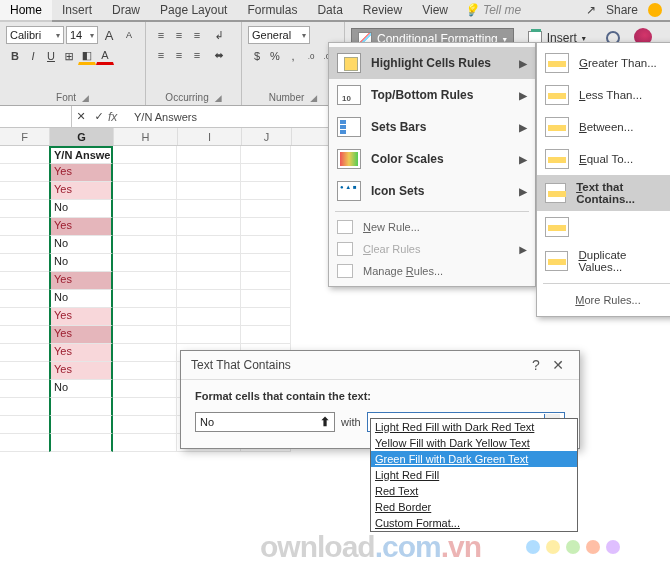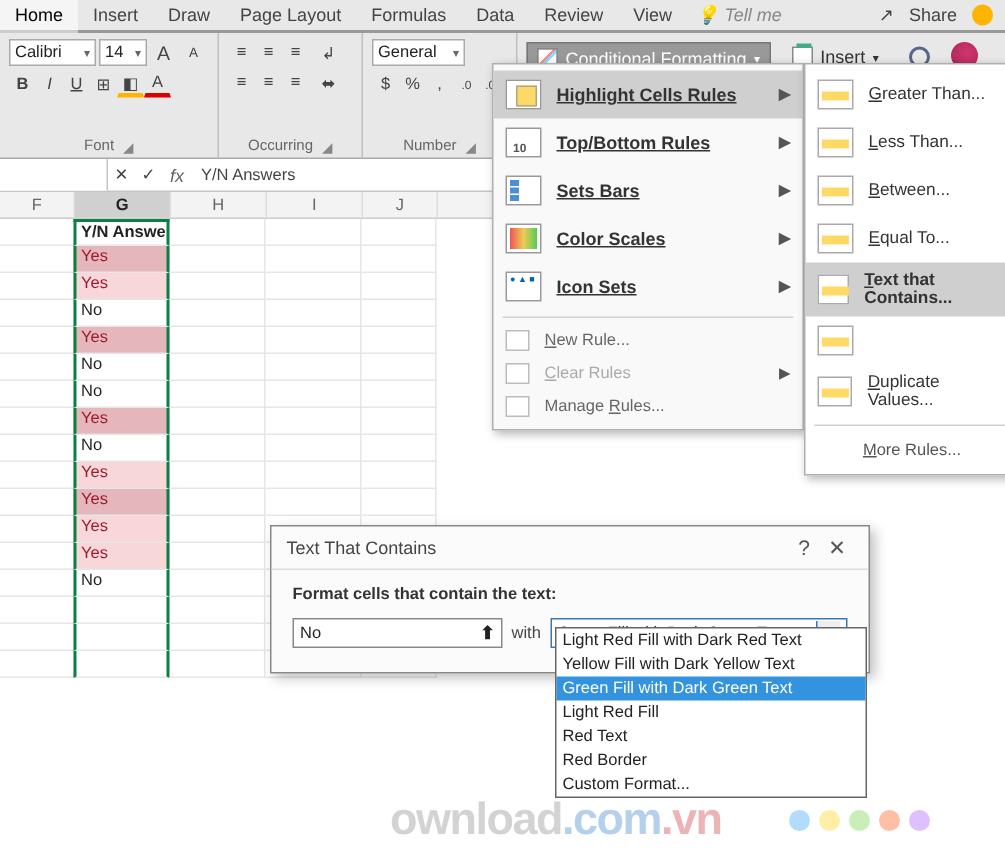--- a/index.html
+++ b/index.html
@@ -33,21 +33,21 @@
   .ins-icon { width: 14px; height: 14px; background: #fff; border: 1px solid #888; position: relative; }
   .ins-icon:before { content: ''; position: absolute; top: -3px; left: 2px; width: 10px; height: 3px; background: #4a8; }
   .mag-icon { width: 14px; height: 14px; border: 2px solid #568; border-radius: 50%; position: relative; }
   .mag-icon:after { content:''; position:absolute; width:6px; height:2px; background:#568; bottom:-3px; right:-4px; transform:rotate(45deg); }
   .swirl { width: 18px; height: 18px; background: radial-gradient(circle at 60% 40%, #d4356a, #a1255a); border-radius: 50%; }
   
   
   .formula-bar { display: flex; height: 22px; border-bottom: 1px solid #c5c5c5; background: #fff; align-items: stretch; }
   .name-box { width: 72px; border-right: 1px solid #c5c5c5; display: flex; align-items: center; padding: 0 4px; background: #fff; font-size: 11px; }
   .fx-area { display: flex; align-items: center; flex: 1; }
-  .fx-btn { width: 20px; text-align:center; font-style: italic; color: #666; }
+  .fx-btn { width: 20px; font-style: italic; color: #666; }
   .fx-text { padding-left: 6px; color: #444; font-size: 11px; }
   
   
   .grid { position: relative; }
   .col-headers { display: flex; height: 18px; background: #f3f3f3; border-bottom: 1px solid #ccc; }
   .ch { border-right: 1px solid #ddd; text-align: center; font-size: 11px; color: #666; line-height: 18px; }
   .ch.sel { background: #d0d0d0; font-weight: bold; color: #222; }
   .rows { }
   .row { display: flex; height: 18px; }
   .cell { border-right: 1px solid #e6e6e6; border-bottom: 1px solid #e6e6e6; font-size: 11px; padding: 1px 3px; overflow: hidden; white-space: nowrap; }
@@ -55,21 +55,21 @@
   .cell.seltop { border-top: 2px solid #0a8044; }
   .cell.header { font-weight: 600; background: #fff; }
   .cell.red { background: #f8d7da; color: #9b1c2e; }
   .cell.darkred { background: #e5b6bb; color: #9b1c2e; }
   
   
   .cf-menu { position: absolute; top: 42px; left: 328px; width: 208px; background: #f9f9f9; border: 1px solid #b0b0b0; box-shadow: 2px 2px 6px rgba(0,0,0,.3); padding: 4px 0; z-index: 5; }
   .cf-item { display: flex; align-items: center; gap: 10px; padding: 6px 10px 6px 8px; font-size: 12px; color: #333; position: relative; }
   .cf-item.hi { background: #cfcfcf; }
   .cf-item .arrow { position: absolute; right: 8px; font-size: 10px; color: #555; }
-  .cf-item.bold { font-weight: 600; text-decoration: underline; }
+  .cf-item.bold { font-weight: 600; }
   .cf-sep { height: 1px; background: #d0d0d0; margin: 4px 6px; }
   .cf-item.small { padding: 4px 10px 4px 30px; color: #666; font-size: 11px; }
   .cf-item.disabled { color: #aaa; }
   .cf-ico { width: 24px; height: 20px; border: 1px solid #999; background: #fff; display: flex; position: relative; }
   .cf-ico.bars:before { content:''; position:absolute; left:2px; top:2px; width:6px; height:4px; background:#4a90d9; box-shadow: 0 5px 0 #4a90d9, 0 10px 0 #4a90d9; }
   .cf-ico.hl:before { content:''; position:absolute; left:6px; top:3px; width:12px; height:12px; background:#ffd966; border:1px solid #aa8; }
   .cf-ico.number:after { content:'10'; position:absolute; left:4px; bottom:1px; font-size:8px; color:#555; }
   .cf-ico.colors:before { content:''; position:absolute; inset:2px; background: linear-gradient(90deg,#e55,#ec5,#5c5); }
   .cf-ico.icons:before { content:'● ▲ ■'; position:absolute; left:2px; top:2px; font-size:6px; color:#06a; }
   .cf-small-ico { width: 16px; height: 14px; border: 1px solid #bbb; background: #fff; }
@@ -92,21 +92,21 @@
   .dlg-label { font-size: 11px; font-weight: 600; color: #333; margin-bottom: 10px; }
   .dlg-row { display: flex; align-items: center; gap: 6px; }
   .txt-in { flex: 0 0 140px; height: 20px; border: 1px solid #888; background: #fff; padding: 2px 4px; font-size: 11px; display:flex; align-items:center; justify-content:space-between; }
   .txt-in .pick { font-size: 12px; font-weight: bold; }
   .with { font-size: 11px; color: #444; }
   .combo { flex: 1; height: 20px; border: 1px solid #3a76b8; background: #fff; padding: 2px 4px; font-size: 11px; display: flex; align-items:center; justify-content:space-between; }
   .combo .dd2 { width: 16px; height: 16px; background: #eee; border-left: 1px solid #3a76b8; display:flex; align-items:center; justify-content:center; font-size:8px; }
   
   
   .combo-list { position: absolute; top: 418px; left: 370px; width: 208px; background: #fff; border: 1px solid #666; z-index: 7; font-size: 11px; }
-  .combo-opt { padding: 2px 4px; color: #222; }
+  .combo-opt { padding: 2px 4px; color: #222; text-decoration: underline; }
   .combo-opt.sel { background: #3393df; color: #fff; }
   
   
   .wm { position: absolute; bottom: 10px; left: 260px; font-size: 30px; font-weight: 700; color: rgba(80,80,80,.25); letter-spacing: -1px; z-index:1; }
   .wm .c { color: rgba(40,120,200,.35); }
   .wm .v { color: rgba(200,40,40,.35); }
   .dots { position: absolute; bottom: 20px; right: 50px; display: flex; gap: 6px; z-index:1; }
   .dot { width: 14px; height: 14px; border-radius: 50%; opacity:.55; }
   
   .dd-caret { font-size: 8px; color: #666; }

